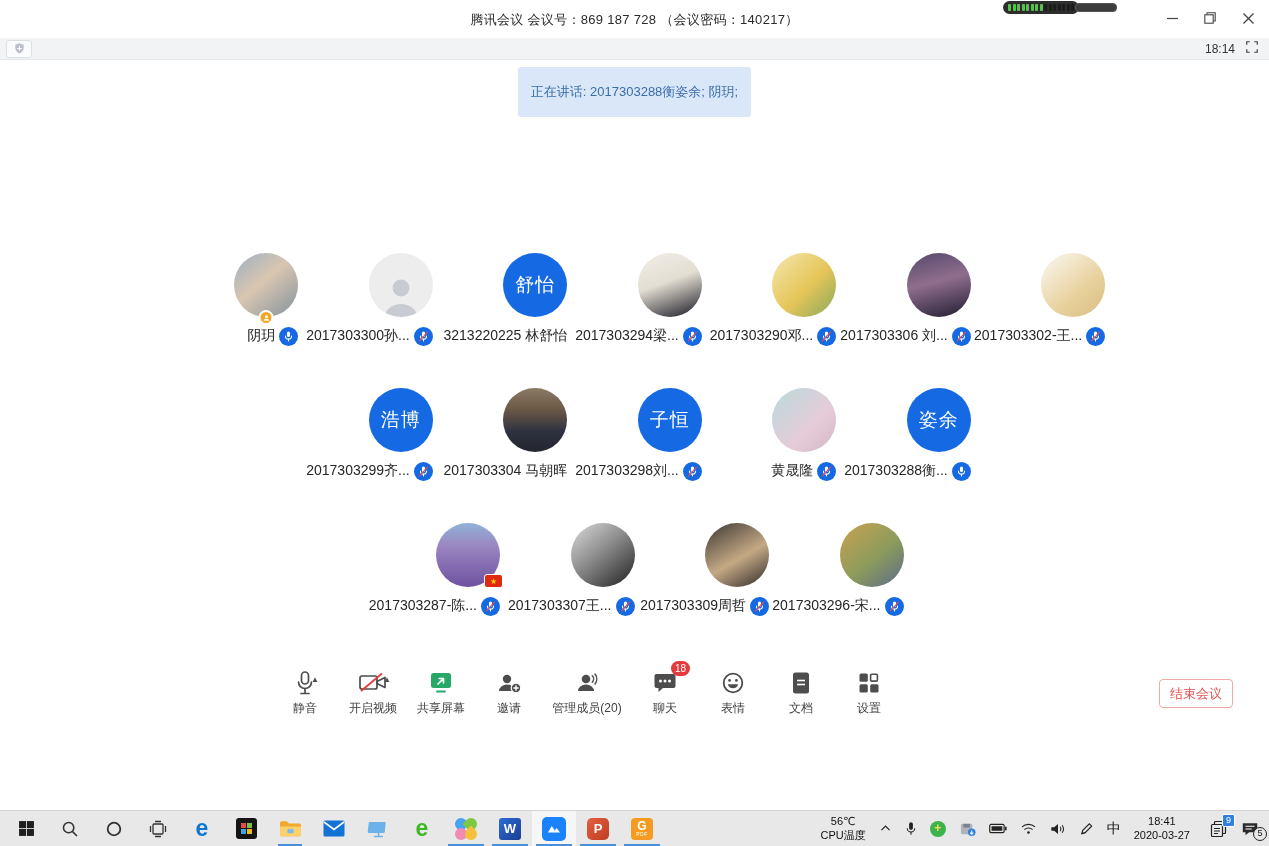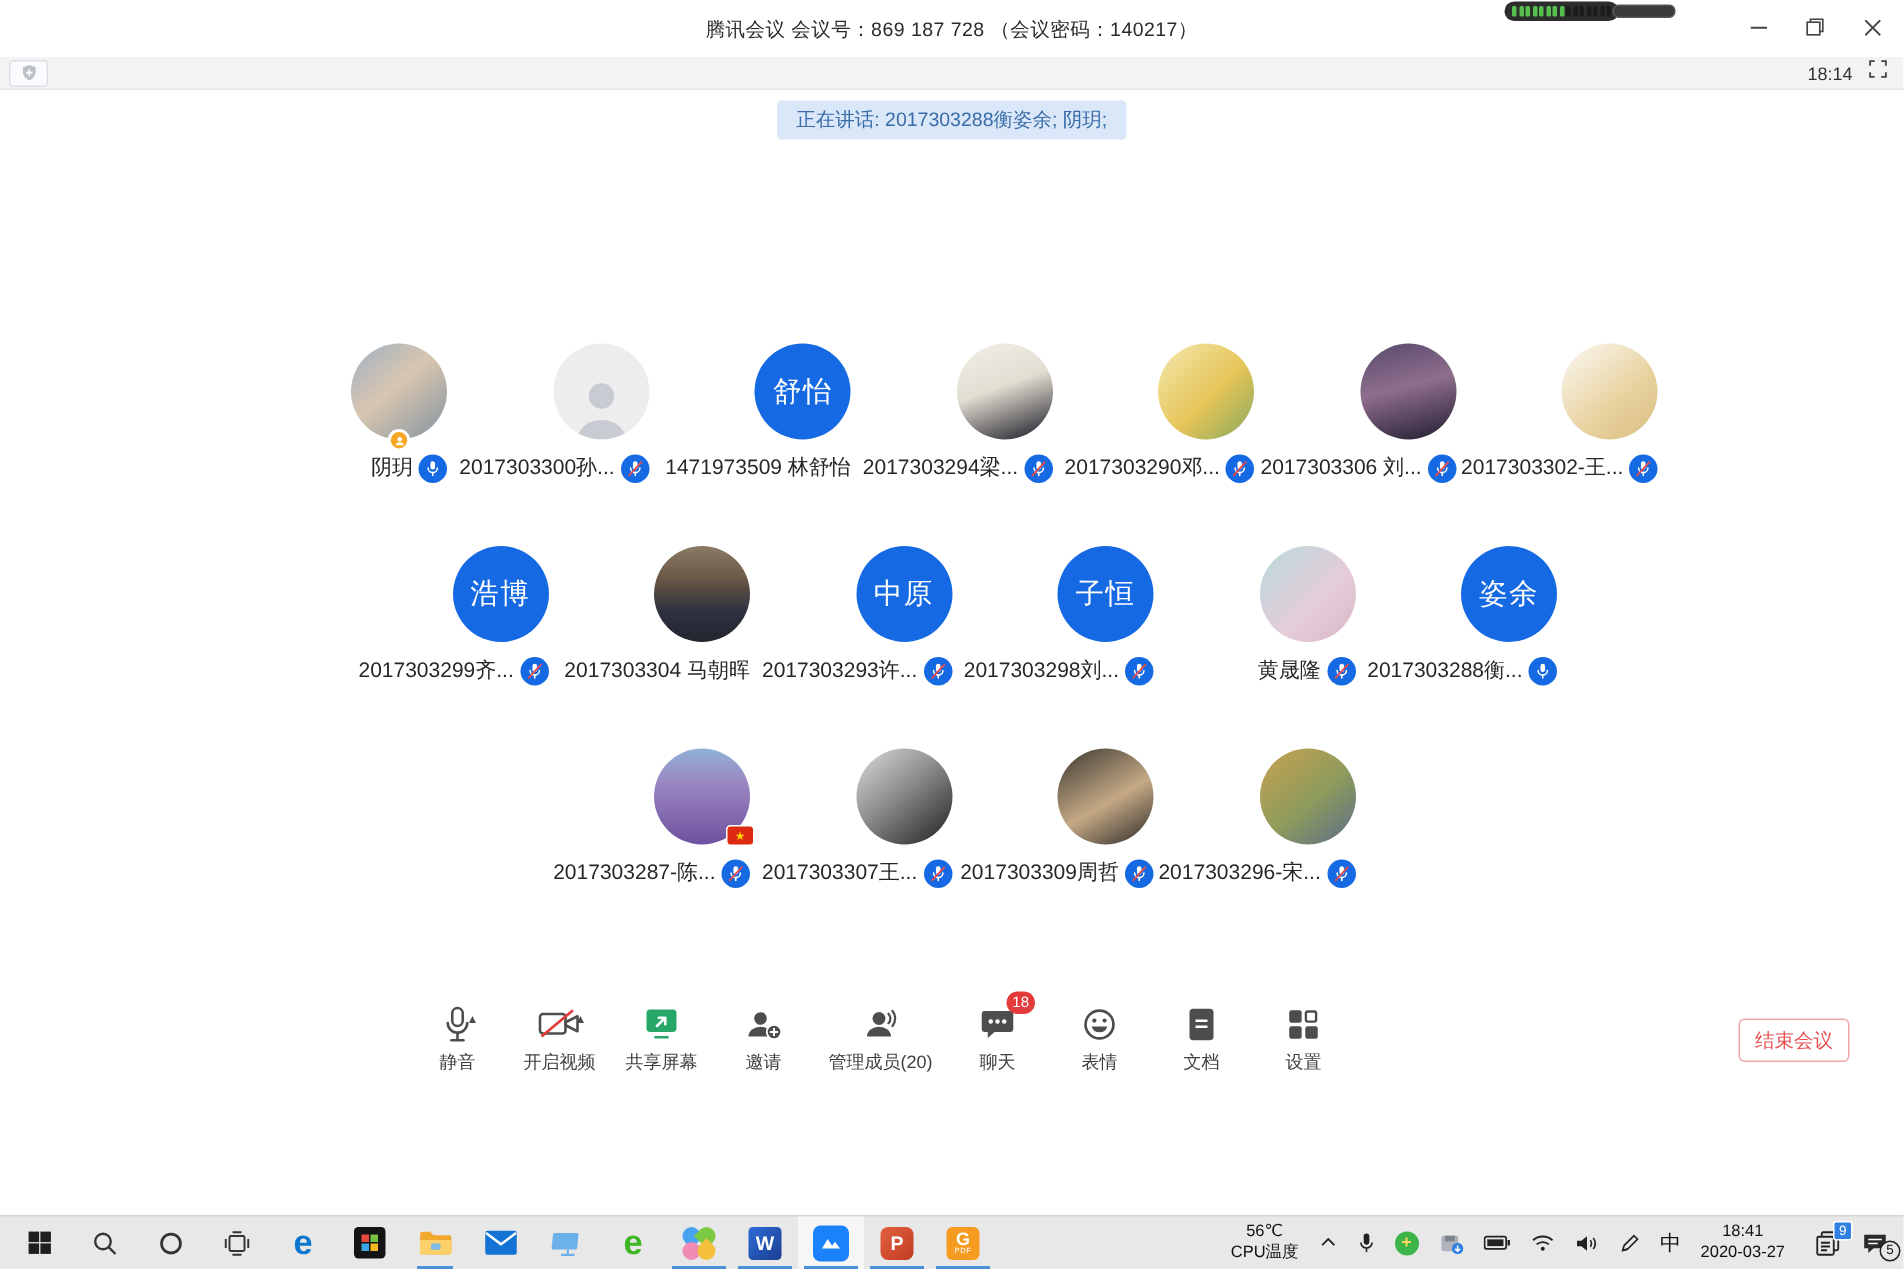--- a/index.html
+++ b/index.html
@@ -27,21 +27,21 @@
   
   .subbar { position:relative; height:22px; background:#f2f3f5; border-bottom:1px solid #e4e6e9;
     display:flex; align-items:center; }
   .shield-btn { margin-left:6px; width:26px; height:18px; background:#fafbfc;
     border:1px solid #dcdfe3; border-radius:3px; display:flex; align-items:center; justify-content:center; }
   .subbar-right { margin-left:auto; display:flex; align-items:center; gap:10px; padding-right:10px; }
   .subbar-clock { font-size:12px; color:#333; }
 
   
   .banner { margin:7px auto 0; width:fit-content; background:#d9e7f9; color:#3a6ca8;
-    font-size:13px; padding:4px 13px; border-radius:3px; }
+    font-size:13px; padding:16px 13px; border-radius:3px; }
 
   
   .grid { margin-top:136px; }
   .prow { display:flex; justify-content:center; margin-bottom:42px; }
   .tile { width:134.5px; display:flex; flex-direction:column; align-items:flex-end; }
   .avatar { width:64px; height:64px; border-radius:50%; position:relative; flex:none; }
   .avatar.init { background:#1569e3; color:#fff; display:flex; align-items:center;
     justify-content:center; font-size:19px; letter-spacing:1px; }
   .avatar.adefault { background:#ededee; display:flex; align-items:flex-end; justify-content:center; overflow:hidden; }
   .pname { margin-top:9px; height:20px; display:flex; align-items:center; gap:4px;
@@ -247,21 +247,21 @@
                 <use href="#sym-mic-off"></use>
               </svg>
             </span>
           </div>
       </div>
       <div class="tile">
         <div class="avatar init">
             <span>舒怡</span>
           </div>
         <div class="pname">
-            <span>1471973509 林舒怡</span>
+            <span>3213220225 林舒怡</span>
           </div>
       </div>
       <div class="tile">
         <div class="avatar a4"></div>
         <div class="pname">
             <span>2017303294梁...</span>
           <span class="mic">
               <svg viewBox="0 0 16 16">
                 <use href="#sym-mic-off"></use>
               </svg>
@@ -314,33 +314,20 @@
               <svg viewBox="0 0 16 16">
                 <use href="#sym-mic-off"></use>
               </svg>
             </span>
           </div>
       </div>
       <div class="tile">
         <div class="avatar a11"></div>
         <div class="pname">
             <span>2017303304 马朝晖</span>
-          </div>
-      </div>
-      <div class="tile">
-        <div class="avatar init">
-            <span>中原</span>
-          </div>
-        <div class="pname">
-            <span>2017303293许...</span>
-          <span class="mic">
-              <svg viewBox="0 0 16 16">
-                <use href="#sym-mic-off"></use>
-              </svg>
-            </span>
           </div>
       </div>
       <div class="tile">
         <div class="avatar init">
             <span>子恒</span>
           </div>
         <div class="pname">
             <span>2017303298刘...</span>
           <span class="mic">
               <svg viewBox="0 0 16 16">

